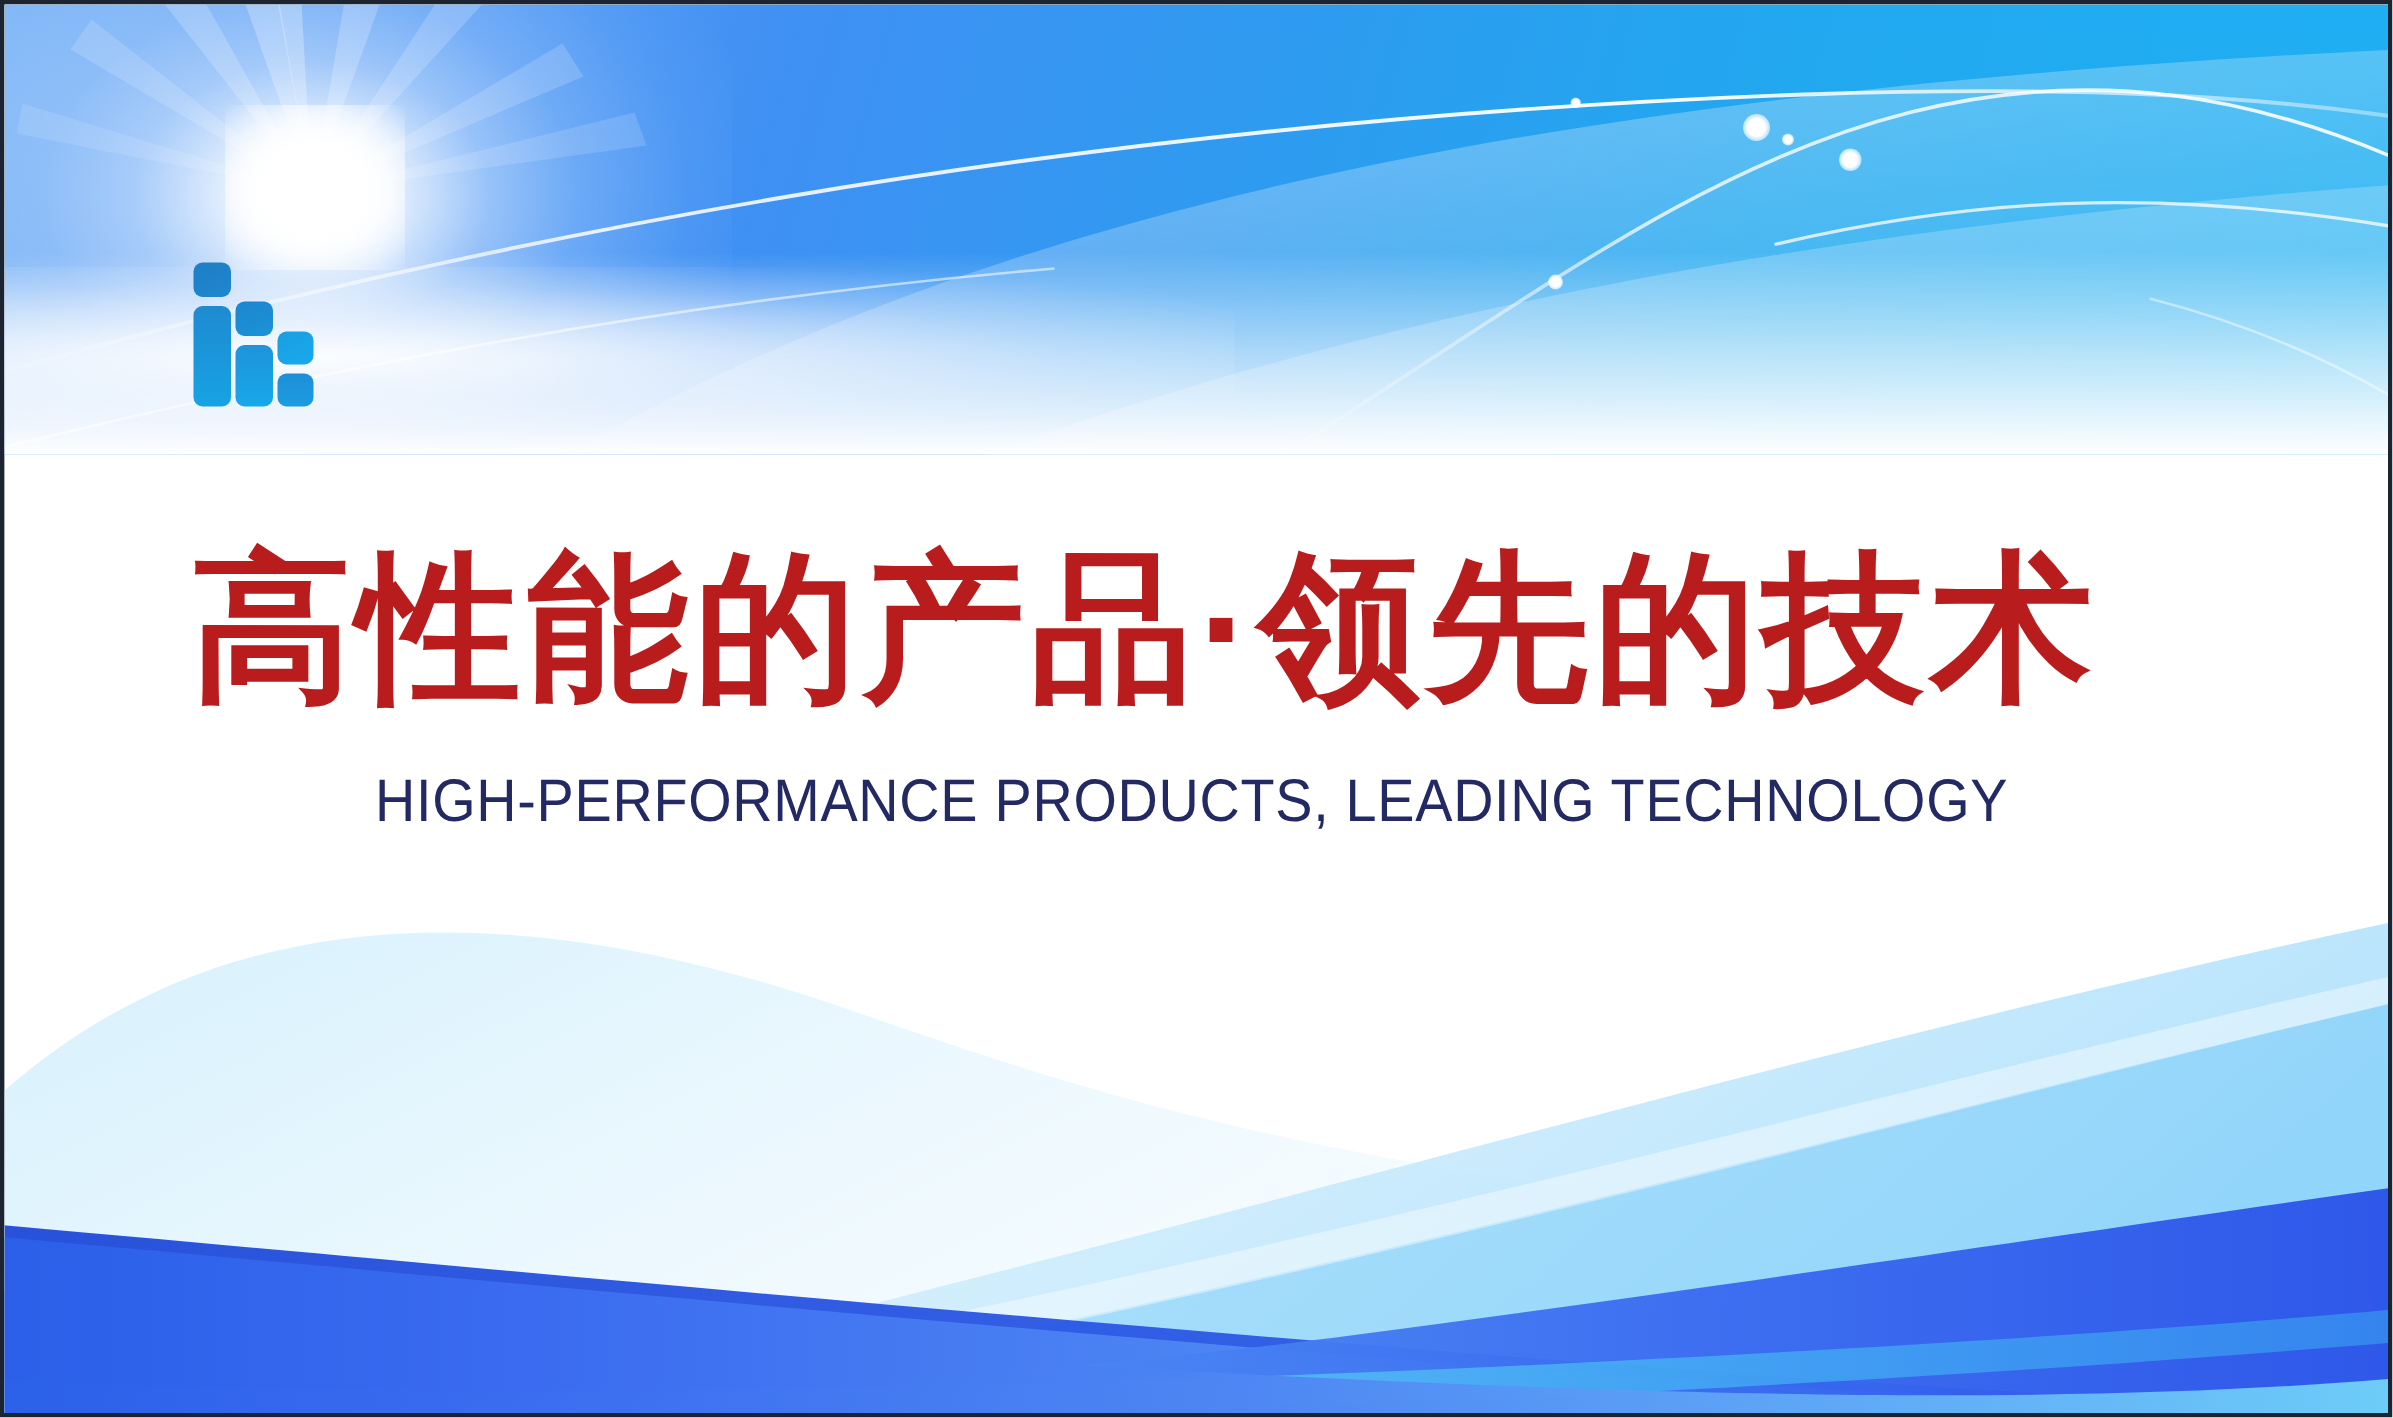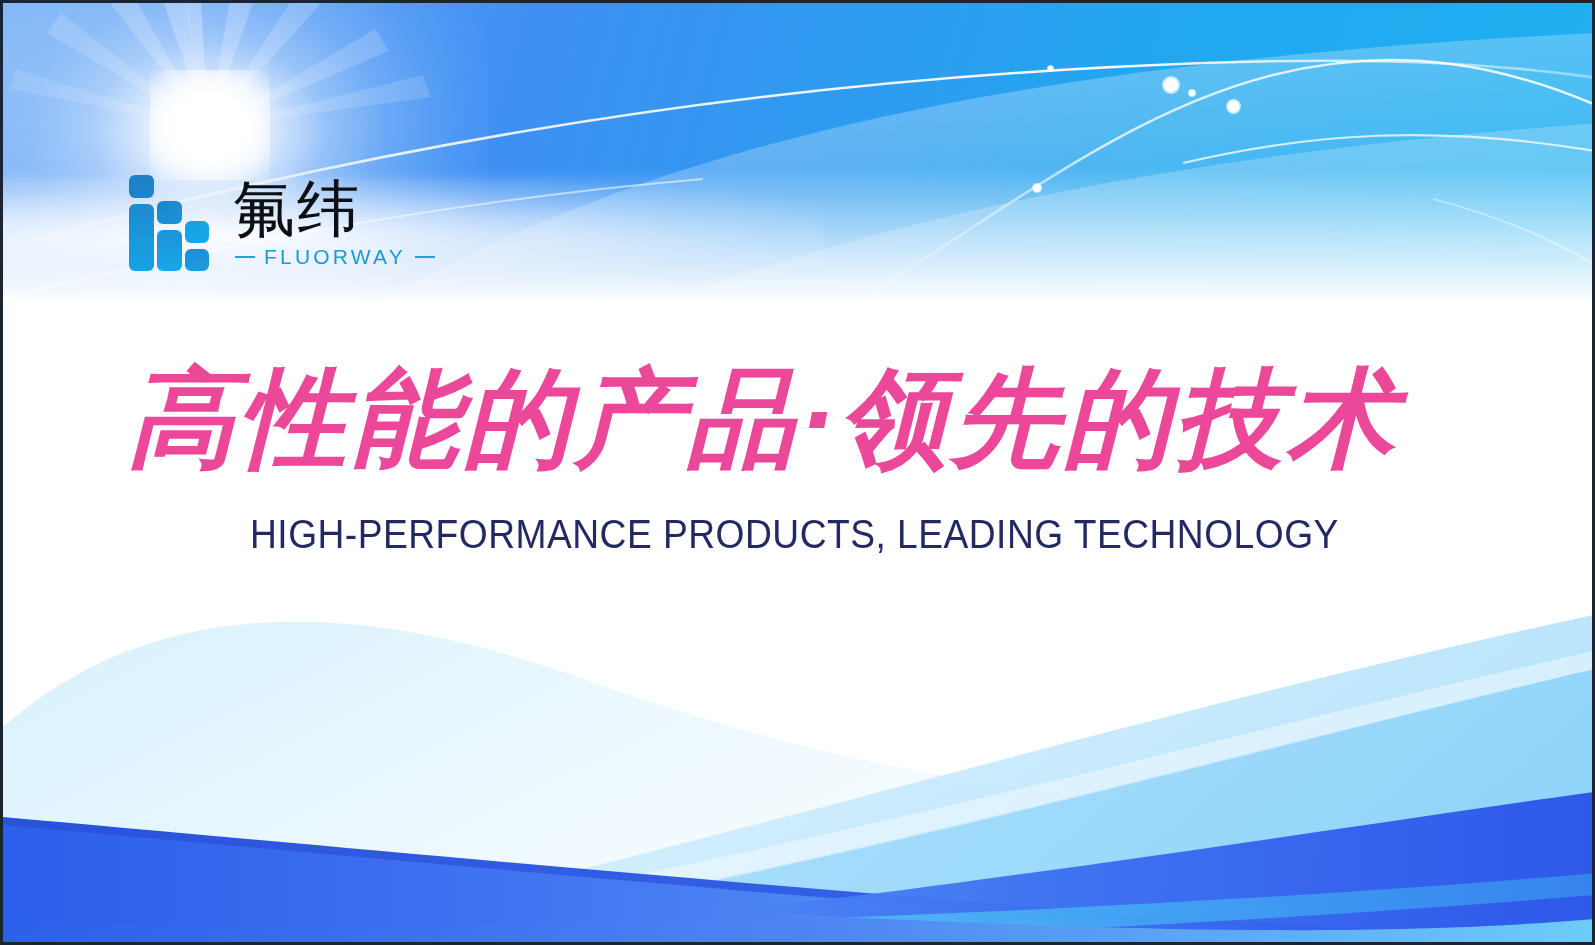--- a/index.html
+++ b/index.html
@@ -179,24 +179,23 @@
 
   
   .headline {
     position: absolute;
     left: 124px;
     top: 356px;
     font-family: "Liberation Sans", "DejaVu Sans", sans-serif;
     font-size: 108px;
     line-height: 120px;
     font-weight: 700;
-    color: #ec4899;
+    color: #b91c1c;
     letter-spacing: 4px;
     white-space: nowrap;
-    font-style: italic;
   }
 
   .subhead {
     position: absolute;
     left: 247px;
     top: 508px;
     font-family: "Liberation Sans Narrow", "Liberation Sans", sans-serif;
     font-size: 40px;
     line-height: 46px;
     font-weight: 400;
@@ -362,28 +361,20 @@
 
     <div class="logo">
       <div class="logo-mark">
         <span class="lm-dot c1"></span>
         <span class="lm-bar c1"></span>
         <span class="lm-dot c2"></span>
         <span class="lm-bar c2"></span>
         <span class="lm-dot c3"></span>
         <span class="lm-bar c3"></span>
       </div>
-      <div class="logo-word">
-        <div class="logo-cn">氟纬</div>
-        <div class="logo-en-row">
-          <span class="logo-rule"></span>
-          <span class="logo-en">FLUORWAY</span>
-          <span class="logo-rule"></span>
-        </div>
-      </div>
     </div>
 
     <div class="headline">高性能的产品·领先的技术</div>
 
     <div class="subhead">HIGH-PERFORMANCE PRODUCTS, LEADING TECHNOLOGY</div>
 
   </div>
 </div>
 
 </body></html>

